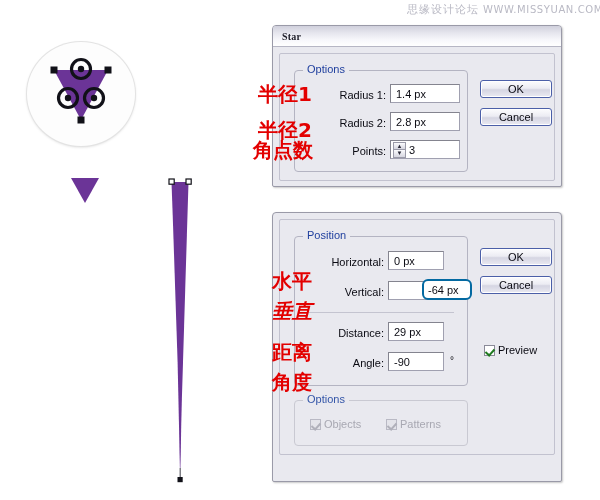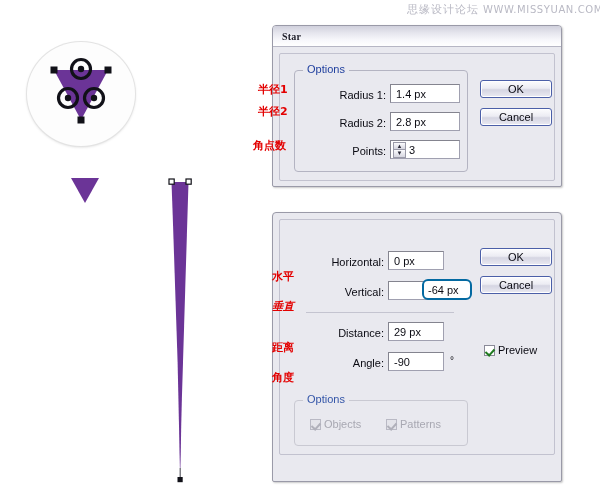--- a/index.html
+++ b/index.html
@@ -148,21 +148,21 @@
   .cblabel.dim{color:#a8a8b2;}
 
   
   .hr{position:absolute;height:1px;background:#c4c4d0;}
 
   
   .cn-ann{
     position:absolute;
     color:#e30000;
     font-weight:bold;
-    font-size:11px;
+    font-size:20px;
     line-height:1;
     letter-spacing:0px;
     white-space:nowrap;
     font-family:"DejaVu Sans",sans-serif;
   }
 </style>
 </head>
 <body>
 
 <div class="canvas">
@@ -238,27 +238,30 @@
           <span>3</span>
         </div>
 
         <div class="btn" style="left:200px;top:26px;width:72px;height:18px;">OK</div>
         <div class="btn" style="left:200px;top:54px;width:72px;height:18px;">Cancel</div>
       </div>
     </div>
   </div>
 
   <div class="cn-ann" style="left:258px;top:84px;">半径1</div>
-  <div class="cn-ann" style="left:258px;top:106px;">半径2</div>
+  <div class="cn-ann" style="left:258px;top:120px;">半径2</div>
   <div class="cn-ann" style="left:253px;top:140px;">角点数</div>
 
   <div class="dialog" style="left:272px;top:212px;width:288px;height:268px;">
     <div class="dlg-body">
       <div class="dlg-inner" style="height:234px;">
 
+        <div class="groupbox" style="left:14px;top:16px;width:172px;height:148px;">
+          <span class="group-label">Position</span>
+        </div>
 
         <div class="field-label" style="left:20px;top:36px;width:84px;">Horizontal:</div>
         <div class="textfield" style="left:108px;top:31px;width:56px;height:19px;">0 px</div>
 
         <div class="field-label" style="left:20px;top:66px;width:84px;">Vertical:</div>
         <div class="textfield" style="left:108px;top:61px;width:56px;height:19px;"></div>
         <div class="textfield focused" style="left:106px;top:59px;width:50px;height:21px;background:#ffffff;">-64 px</div>
 
         <div class="hr" style="left:26px;top:92px;width:148px;"></div>
 

